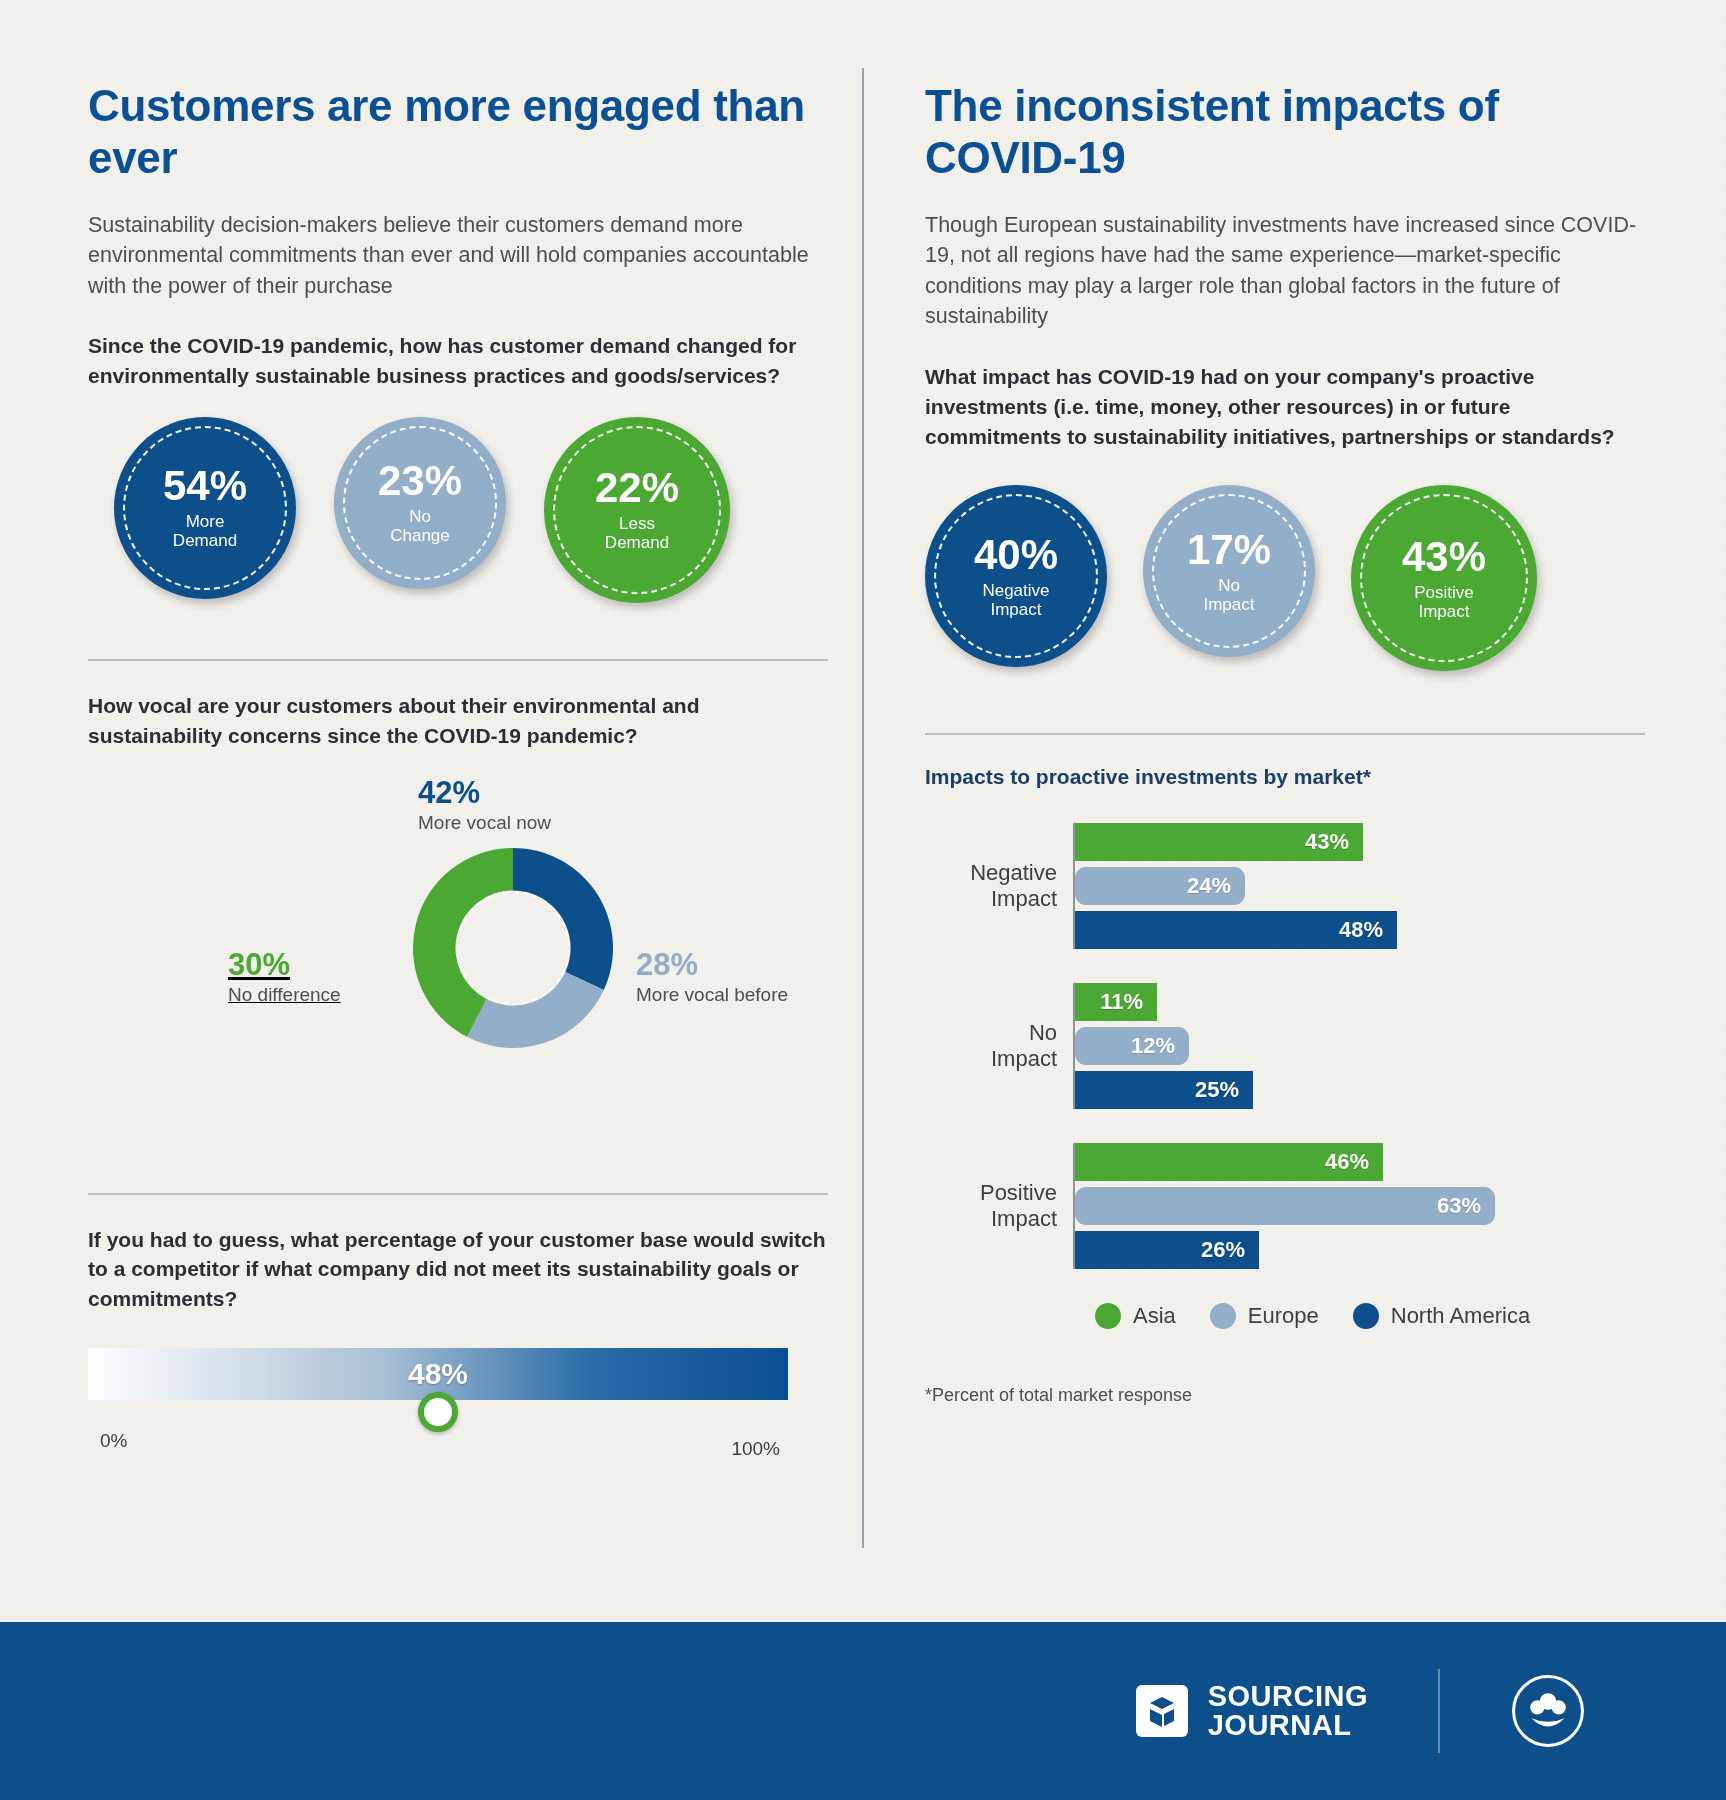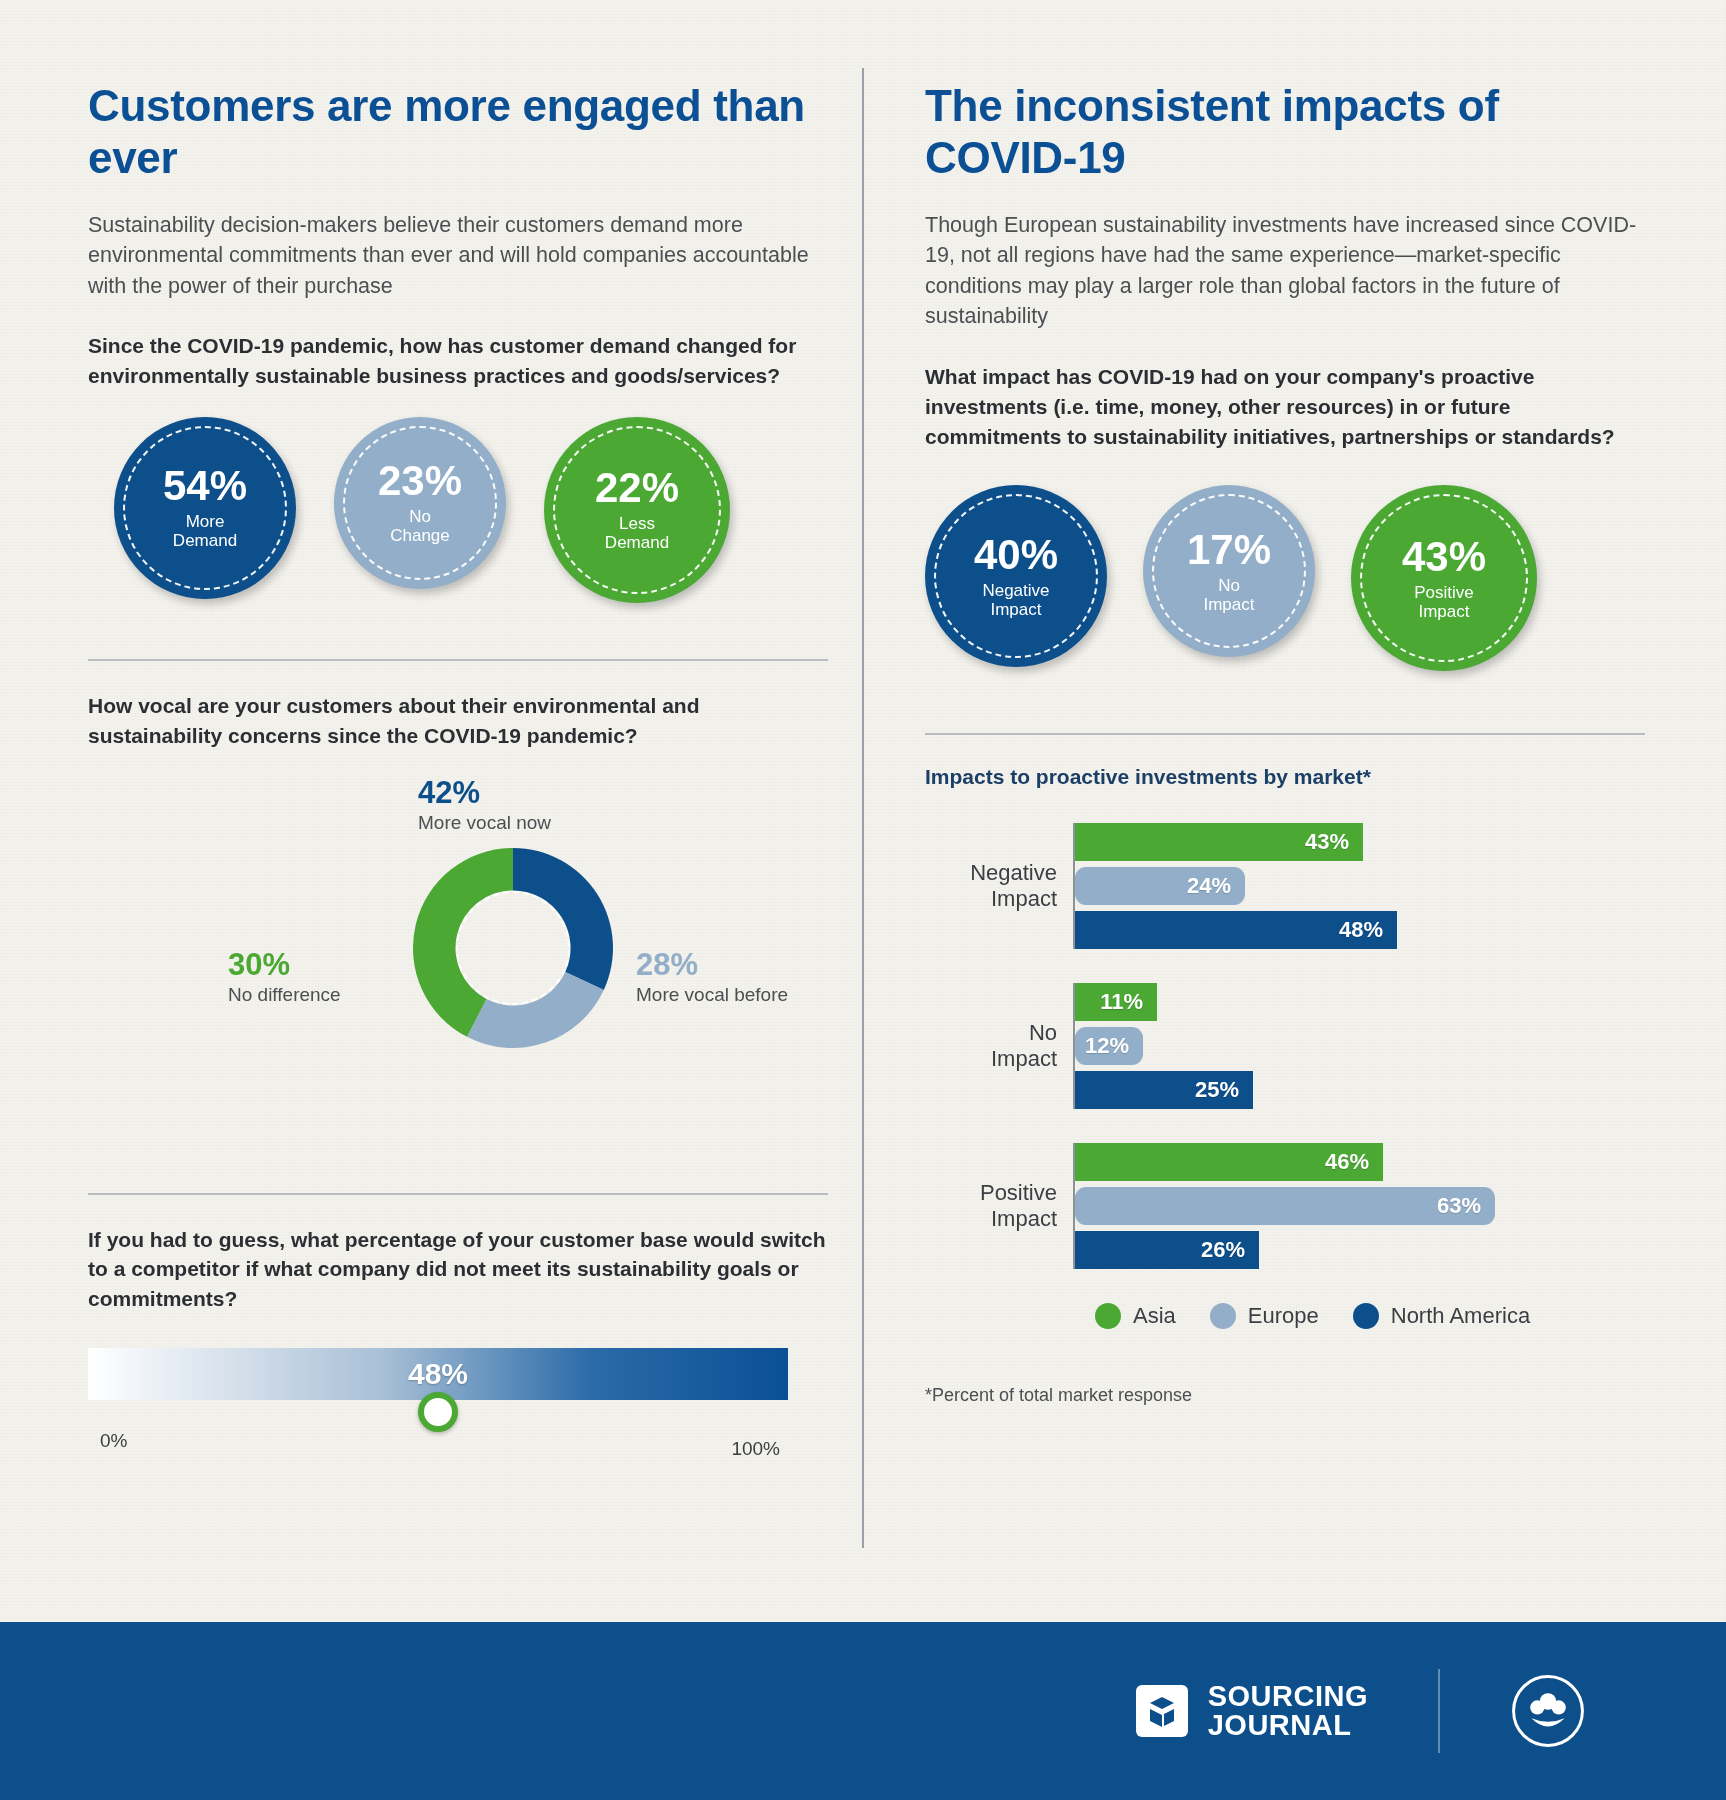--- a/index.html
+++ b/index.html
@@ -80,21 +80,21 @@
   .donut { position: absolute; left: 320px; top: 12px; width: 210px; height: 210px; }
   .donut-hole-ring {
     position: absolute; left: 368px; top: 60px; width: 114px; height: 114px;
     border-radius: 50%; border: 2.5px dashed #ffffff; pointer-events: none;
   }
   .dlabel { position: absolute; }
   .dlabel .big { font-size: 31px; font-weight: bold; line-height: 1; }
   .dlabel .small { font-size: 19px; color: #4b4f52; margin-top: 4px; }
   .dl-top { left: 330px; top: -54px; text-align: left; }
   .dl-top .big { color: #0d4f8b; }
-  .dl-left { left: 140px; top: 118px; text-align: left; width: 180px;}
+  .dl-left { left: 140px; top: 118px; text-align: left; width: 180px; text-decoration: underline;}
   .dl-left .big { color: #4aa833; }
   .dl-right { left: 548px; top: 118px; text-align: left; width: 220px;}
   .dl-right .big { color: #93aec8; }
 
   
   .gradbar-wrap { margin-top: 34px; position: relative; width: 700px; }
   .gradbar {
     height: 52px; width: 700px;
     background: linear-gradient(90deg, #ffffff 0%, #dbe4ee 18%, #a9c0d6 42%, #2a6ba8 72%, #0b4f95 100%);
     position: relative;
@@ -268,21 +268,21 @@
               <span>48%</span>
             </div>
           </div>
         </div>
         <div class="group">
           <div class="group-label">No<br>Impact</div>
           <div class="bars">
             <div class="bar c-green" style="width: 82px;">
               <span>11%</span>
             </div>
-            <div class="bar c-steel" style="width: 68px;">
+            <div class="bar c-steel" style="width: 114px;">
               <span>12%</span>
             </div>
             <div class="bar c-navy" style="width: 178px;">
               <span>25%</span>
             </div>
           </div>
         </div>
         <div class="group">
           <div class="group-label">Positive<br>Impact</div>
           <div class="bars">

